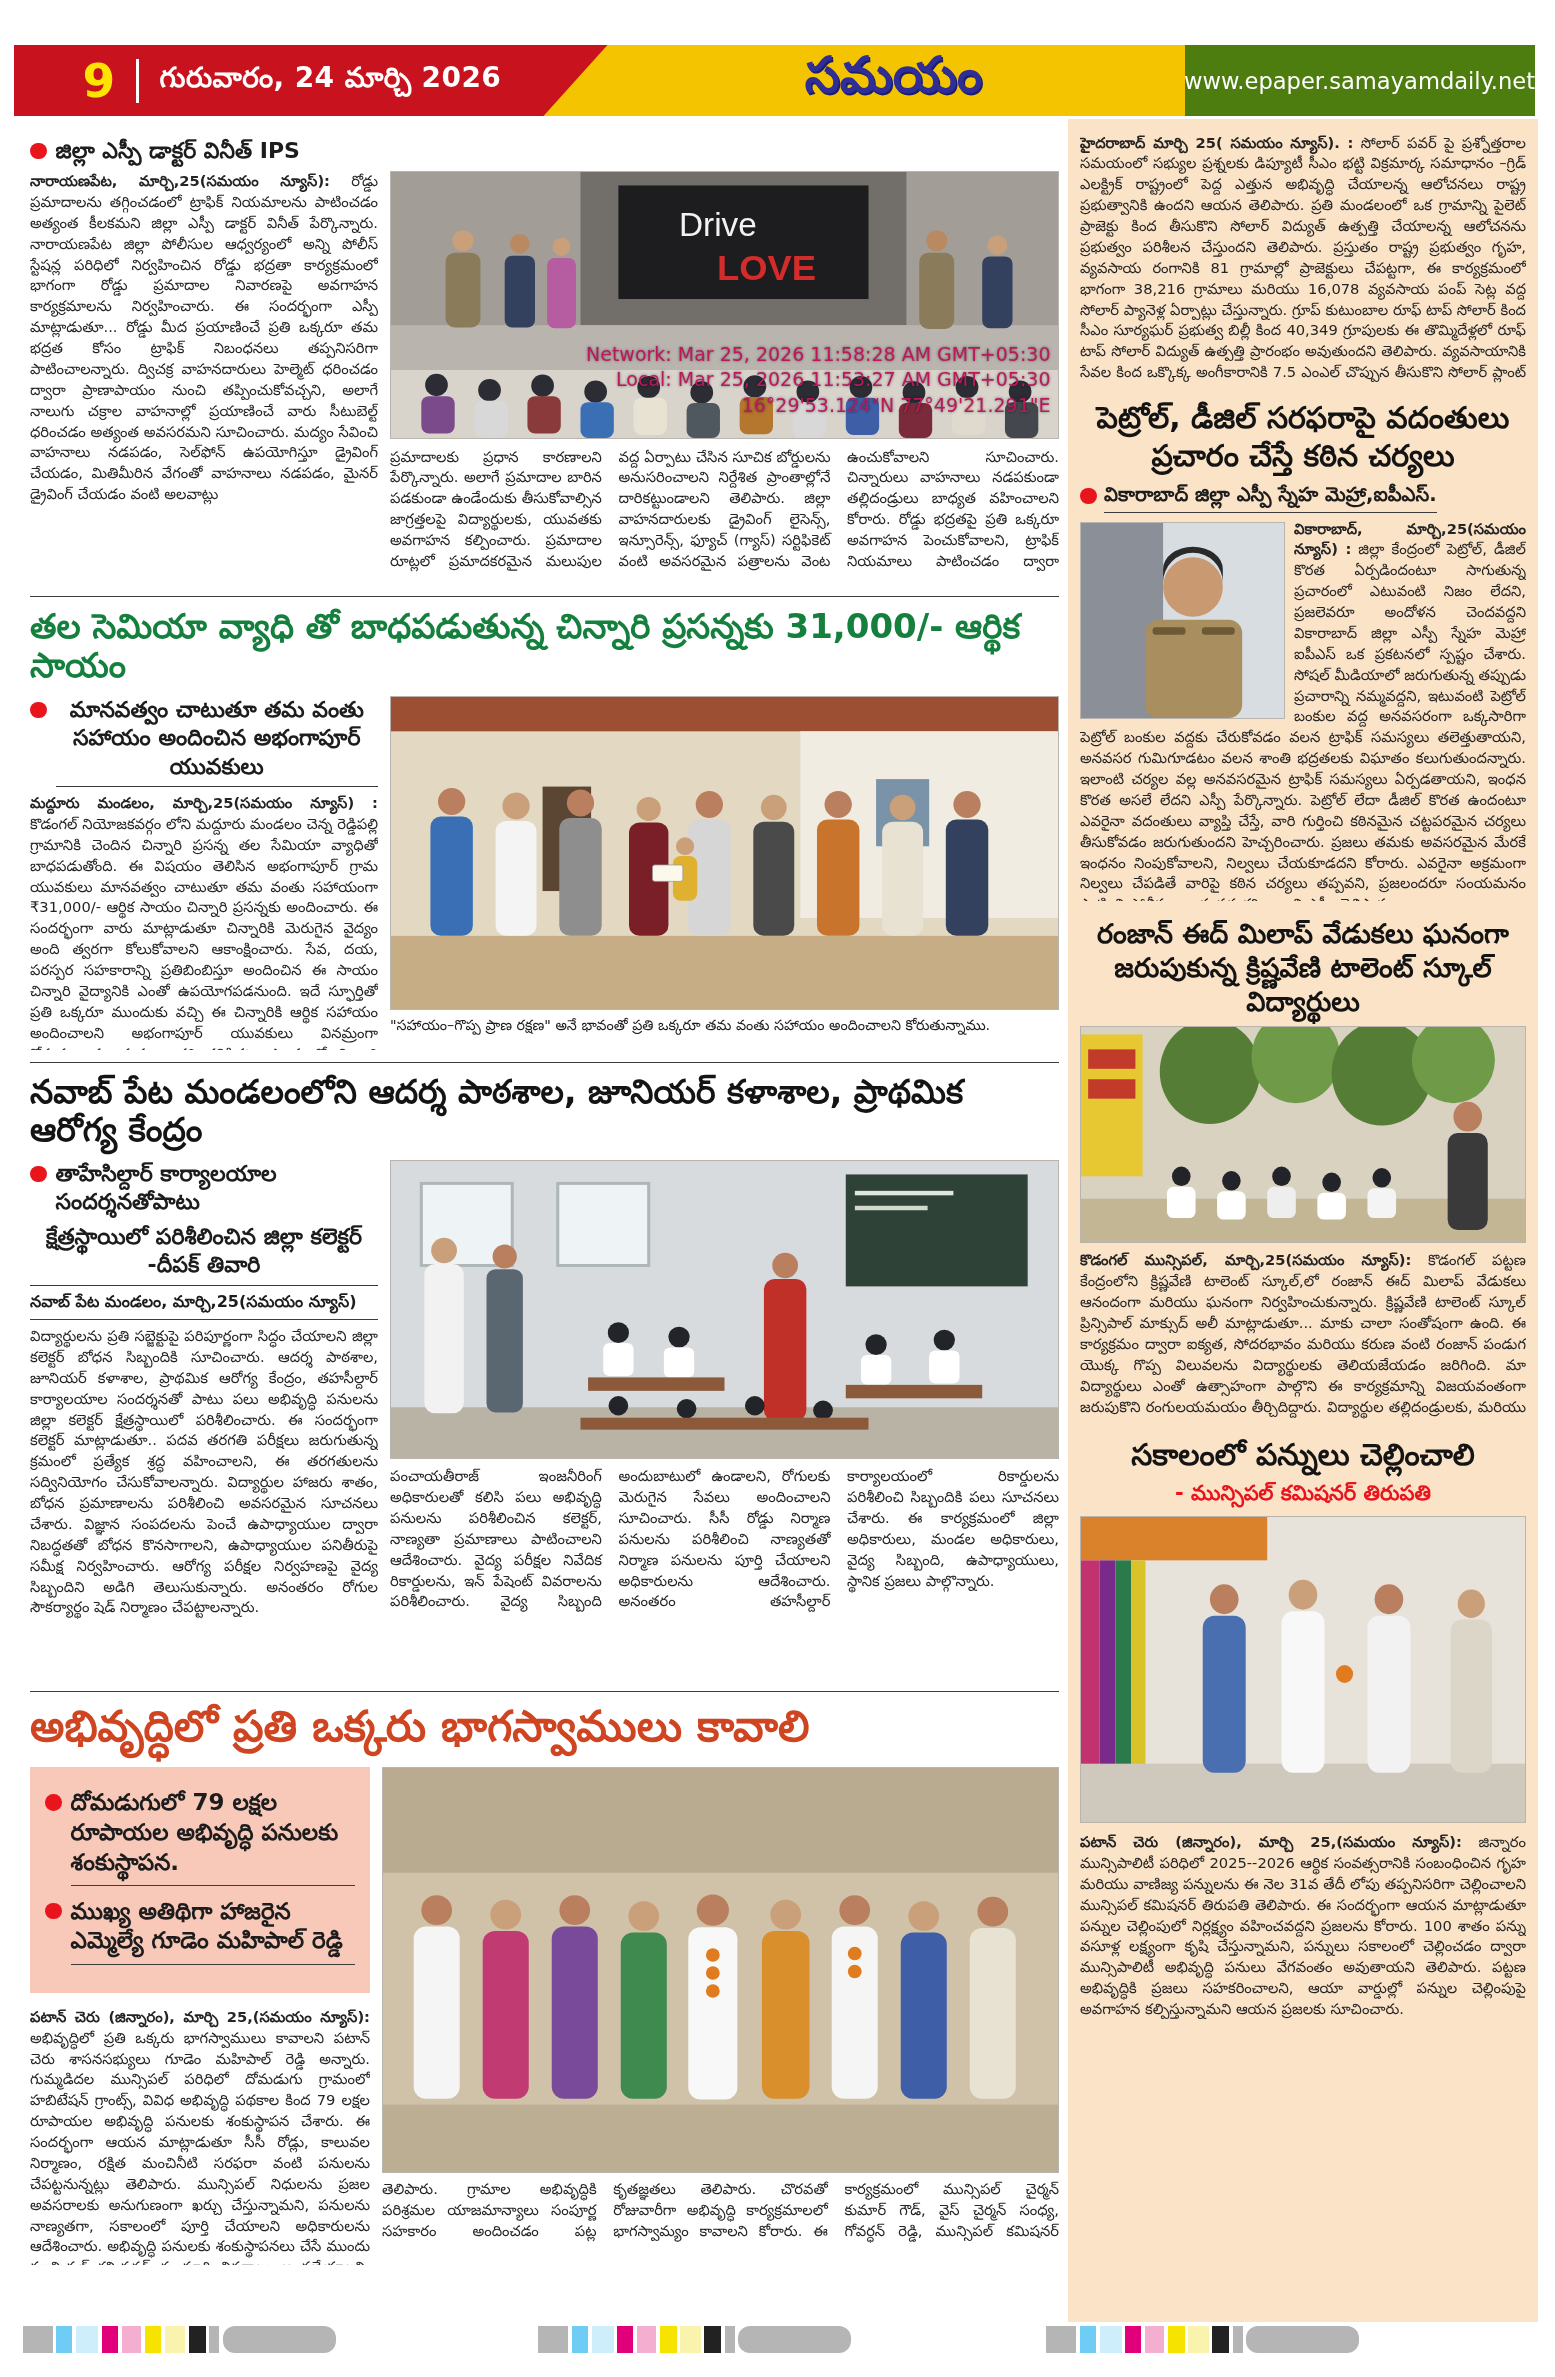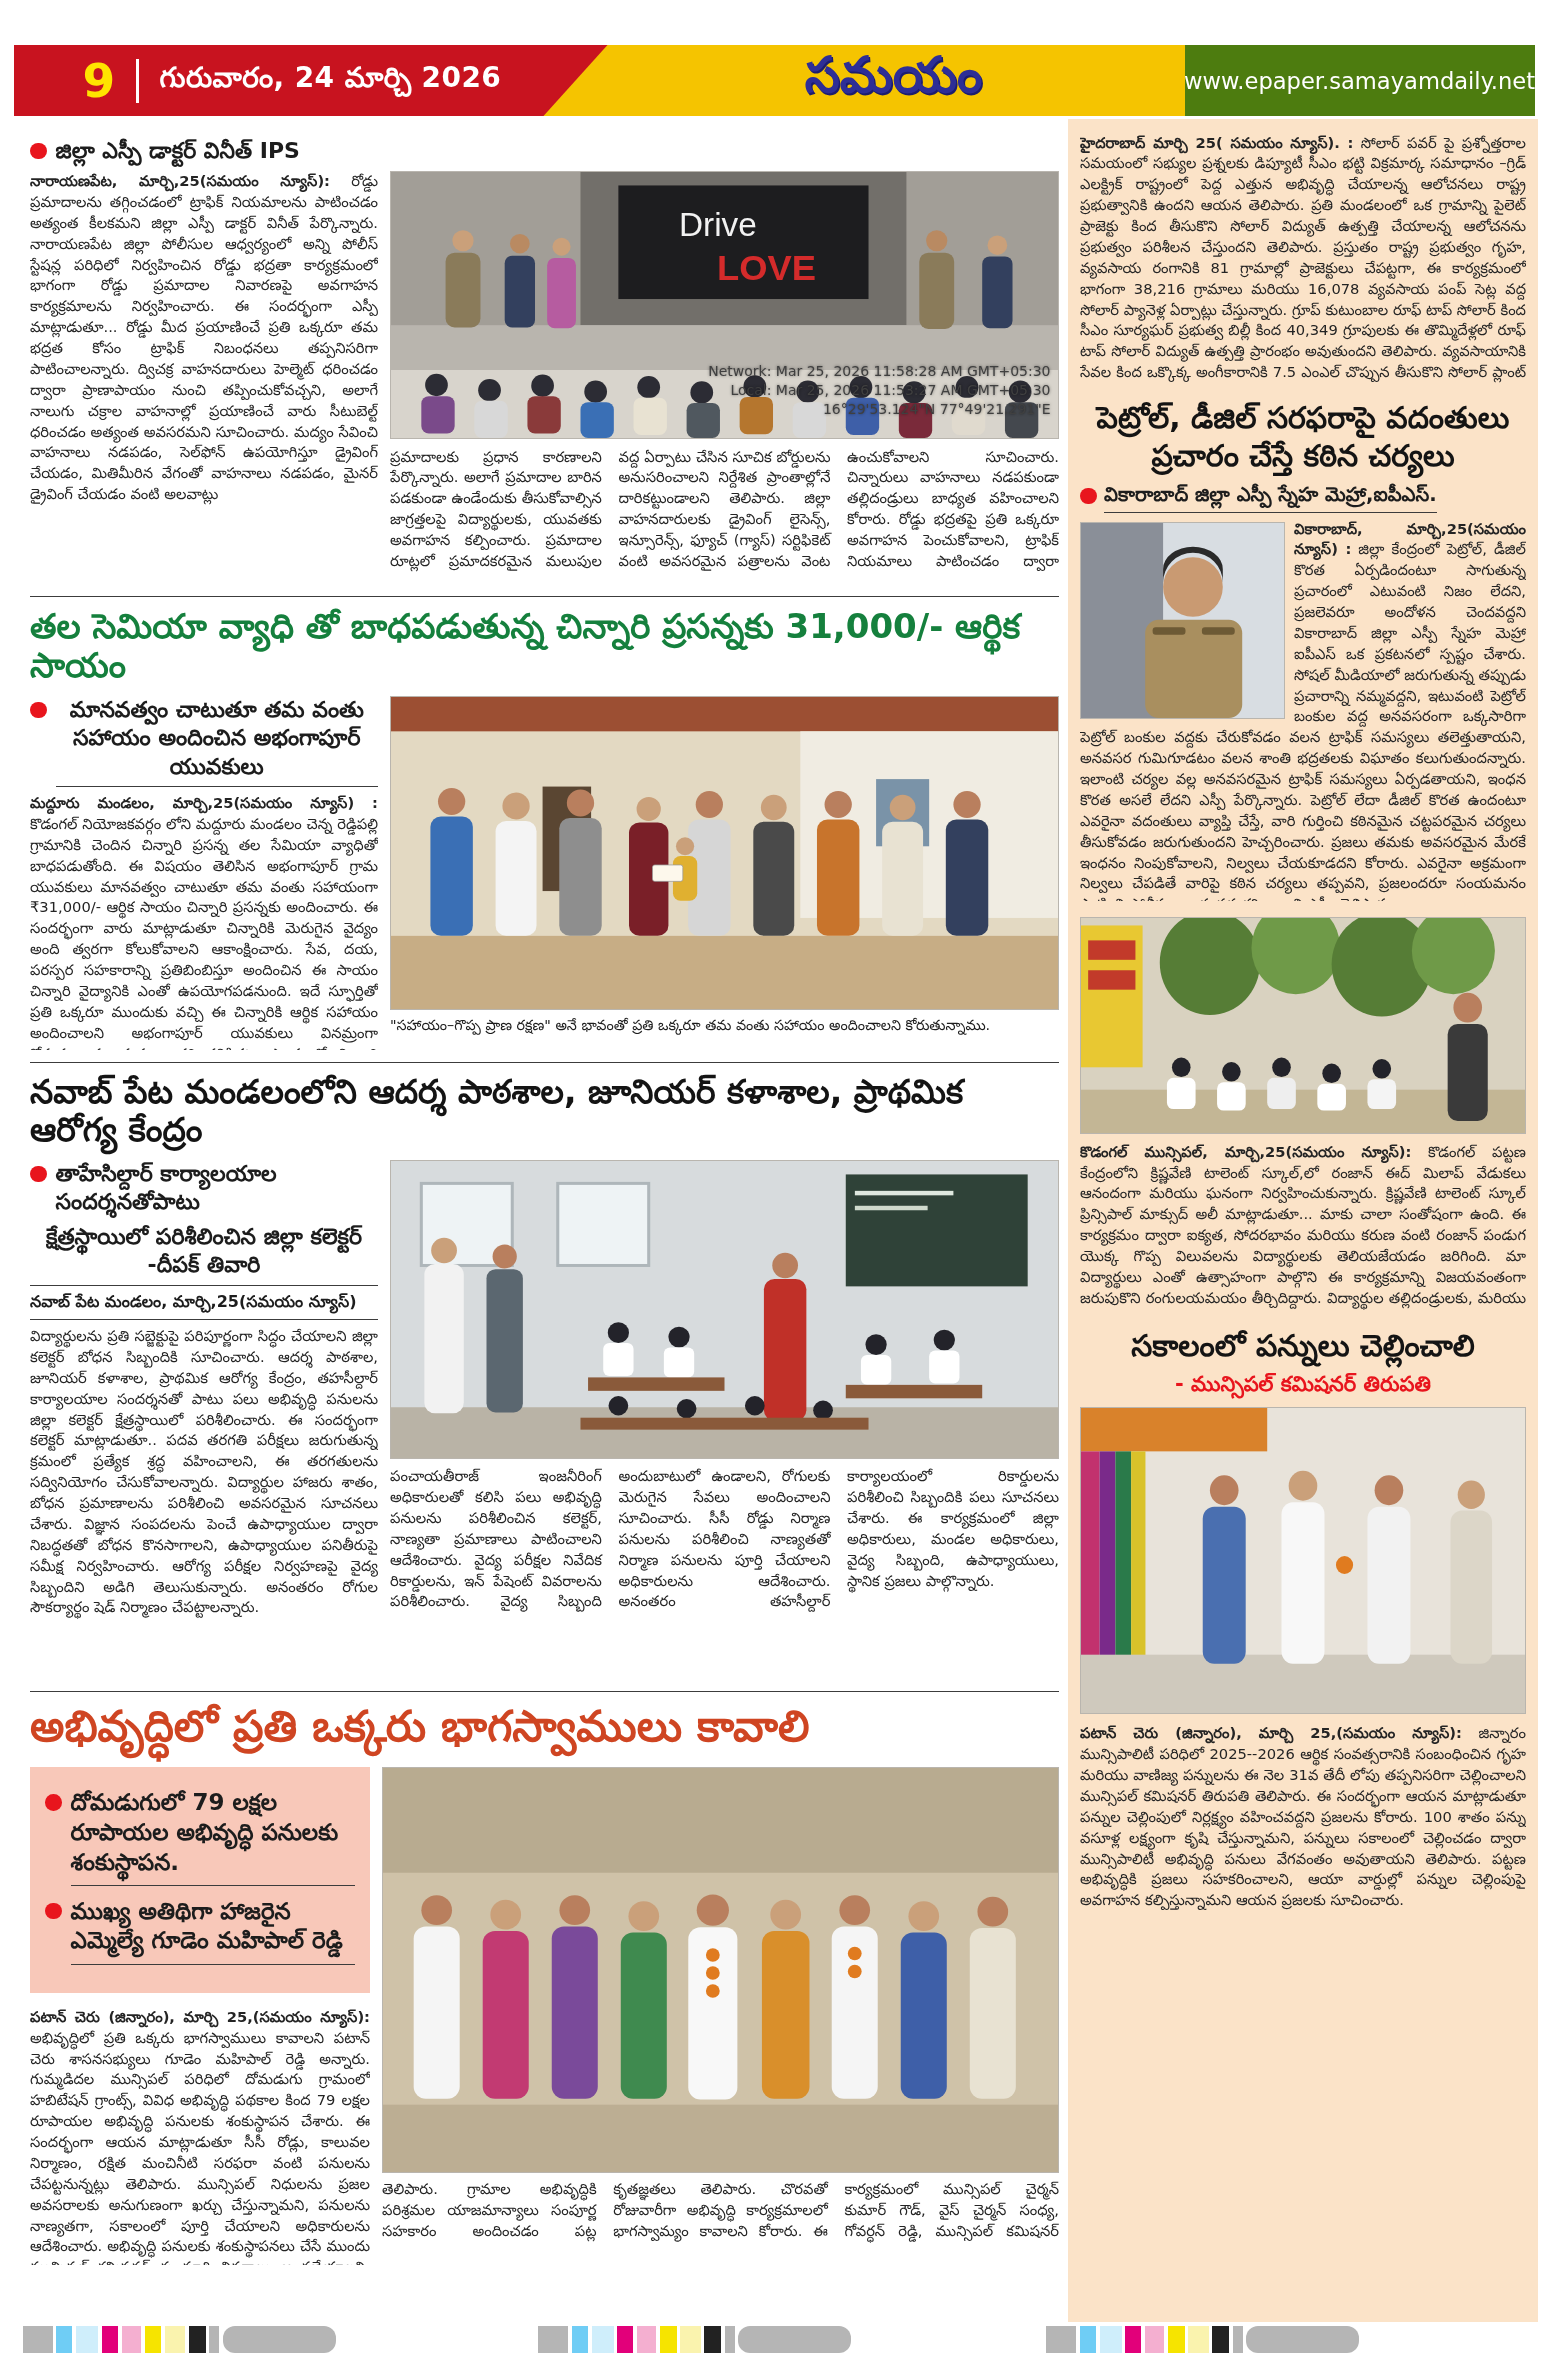--- a/index.html
+++ b/index.html
@@ -56,21 +56,21 @@
   .grid-a1 { display:grid; grid-template-columns:348px 1fr; column-gap:12px; }
   .grid-a2 { display:grid; grid-template-columns:348px 1fr; column-gap:12px; }
   .grid-a3 { display:grid; grid-template-columns:348px 1fr; column-gap:12px; }
   .grid-a4 { display:grid; grid-template-columns:340px 1fr; column-gap:12px; }
   .clip { overflow:hidden; }
   
   .photo { position:relative; background:#d8d4cc; border:0.8px solid #b9b5ae; overflow:hidden; }
   .photo svg { display:block; width:100%; height:100%; }
   .photo-overlay {
     position:absolute; right:7.5px; bottom:19.6px; text-align:right;
-    color:#404040; font-size:14px; line-height:1.35; text-shadow:0 0 3px #00000088;
+    color:#be185d; font-size:19px; line-height:1.35; text-shadow:0 0 3px #00000088;
   }
   .caption { font-size:14.3px; color:#1d1d1d; margin-top:6px; line-height:1.35; }
   
   .hl-box { background:#f8c8b9; padding:18px 15px; margin-bottom:13.5px; }
   .hl-box .subhead { font-size:23px; }
   .hl-box .subhead-row { margin:3px 0 10.5px 0; }
   .hl-box .u { border-bottom:1.5px solid #3c3c3c; padding-bottom:7.5px; display:inline-block; }
   
   .r-block { margin-bottom:16.6px; }
   .r2-photo { float:left; width:205px; height:197px; margin:3px 9px 4.5px 0; }
@@ -376,20 +376,21 @@
             <rect x="86" y="130" width="130" height="132" rx="18" fill="#a98f5f"></rect>
             <rect x="96" y="140" width="44" height="10" rx="4" fill="#6d5a35"></rect>
             <rect x="162" y="140" width="44" height="10" rx="4" fill="#6d5a35"></rect>
           </svg>
         </div>
         <p class="bodytext"><span class="dateline">వికారాబాద్, మార్చి,25(సమయం న్యూస్) :</span> <span>జిల్లా కేంద్రంలో పెట్రోల్, డీజిల్ కొరత ఏర్పడిందంటూ సాగుతున్న ప్రచారంలో ఎటువంటి నిజం లేదని, ప్రజలెవరూ అందోళన చెందవద్దని వికారాబాద్ జిల్లా ఎస్పీ స్నేహ మెహ్రా ఐపీఎస్ ఒక ప్రకటనలో స్పష్టం చేశారు. సోషల్ మీడియాలో జరుగుతున్న తప్పుడు ప్రచారాన్ని నమ్మవద్దని, ఇటువంటి పెట్రోల్ బంకుల వద్ద అనవసరంగా ఒక్కసారిగా పెట్రోల్ బంకుల వద్దకు చేరుకోవడం వలన ట్రాఫిక్ సమస్యలు తలెత్తుతాయని, అనవసర గుమిగూడటం వలన శాంతి భద్రతలకు విఘాతం కలుగుతుందన్నారు. ఇలాంటి చర్యల వల్ల అనవసరమైన ట్రాఫిక్ సమస్యలు ఏర్పడతాయని, ఇంధన కొరత అసలే లేదని ఎస్పీ పేర్కొన్నారు. పెట్రోల్ లేదా డీజిల్ కొరత ఉందంటూ ఎవరైనా వదంతులు వ్యాప్తి చేస్తే, వారి గుర్తించి కఠినమైన చట్టపరమైన చర్యలు తీసుకోవడం జరుగుతుందని హెచ్చరించారు. ప్రజలు తమకు అవసరమైన మేరకే ఇంధనం నింపుకోవాలని, నిల్వలు చేయకూడదని కోరారు. ఎవరైనా అక్రమంగా నిల్వలు చేపడితే వారిపై కఠిన చర్యలు తప్పవని, ప్రజలందరూ సంయమనం పాటించి పోలీసు శాఖకు సహకరించాలని ఎస్పీ తెలిపారు.</span></p>
       </div>
     </section>
 
     <section class="r-block">
+      <h2 class="r-hl r-hl-sm">రంజాన్ ఈద్ మిలాప్ వేడుకలు ఘనంగా జరుపుకున్న క్రిష్ణవేణి టాలెంట్ స్కూల్ విద్యార్థులు</h2>
       <div class="photo r-photo-wide">
         <svg viewBox="0 0 620 288" preserveAspectRatio="none">
           <rect x="0" y="0" width="620" height="288" fill="#d9d2c0"></rect>
           <circle cx="180" cy="60" r="70" fill="#567d36"></circle>
             <circle cx="300" cy="40" r="62" fill="#6f9a48"></circle>
           <circle cx="420" cy="62" r="70" fill="#567d36"></circle>
             <circle cx="520" cy="44" r="58" fill="#6f9a48"></circle>
           <rect x="0" y="10" width="86" height="190" fill="#e8c832"></rect>
           <rect x="10" y="30" width="66" height="26" fill="#c23a2a"></rect>
             <rect x="10" y="70" width="66" height="26" fill="#c23a2a"></rect>

